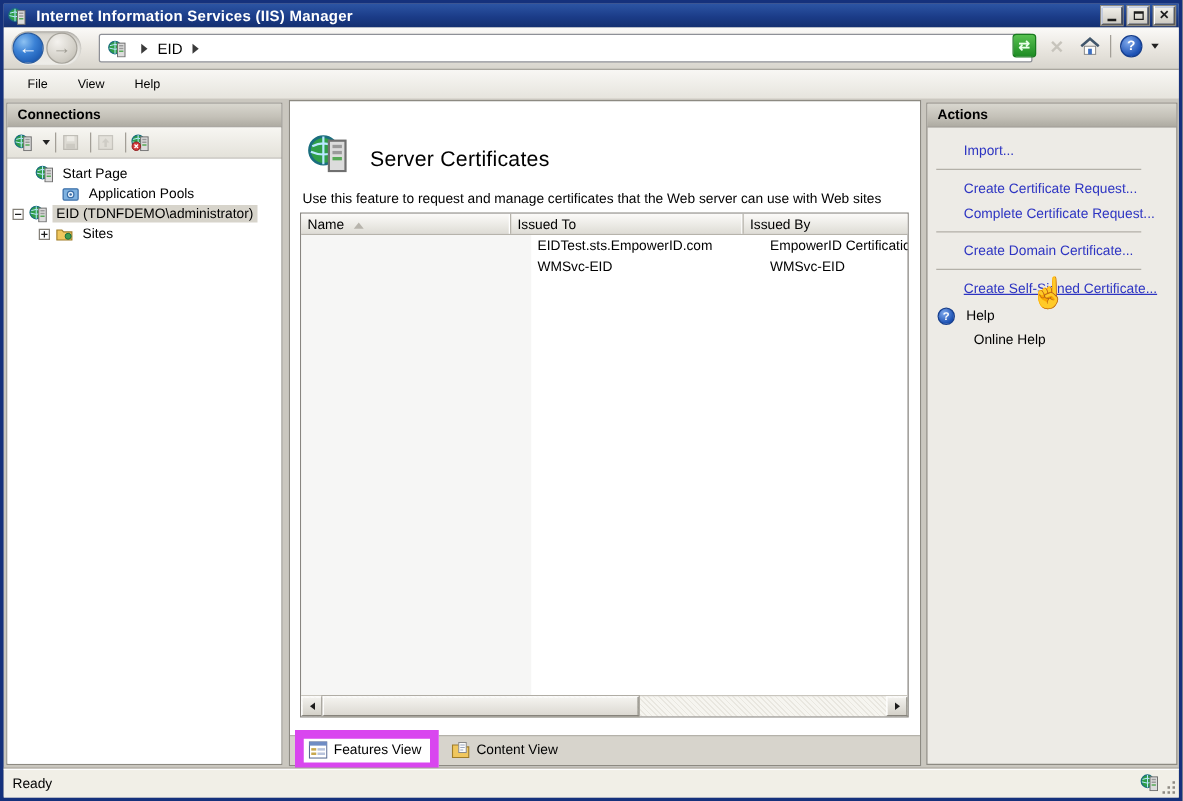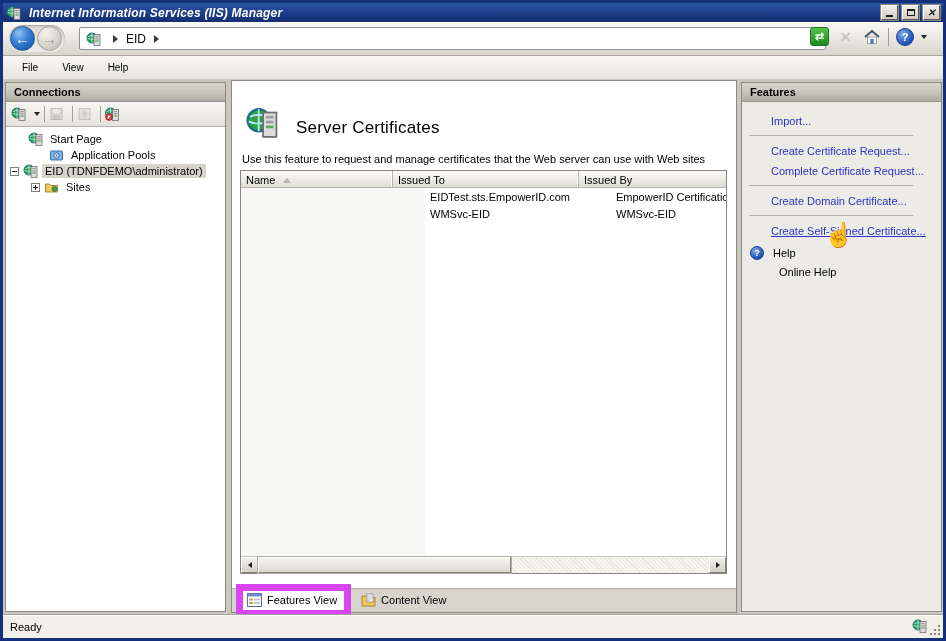--- a/index.html
+++ b/index.html
@@ -13,21 +13,21 @@
   }
   .inner{
     position:absolute;left:3px;top:3px;right:3px;bottom:3px;
     background:#cbc8c0; display:flex; flex-direction:column;
   }
 
   
   .titlebar{
     height:19px; flex:0 0 19px;
     background:linear-gradient(180deg,#2c55a4 0%, #1b3c88 55%, #142f70 100%);
-    display:flex; align-items:center; padding:0 3px; gap:4px;font-style:italic;
+    display:flex; align-items:center; padding:0 3px; gap:4px;
   }
   .titlebar .title{ color:#fff; font-weight:bold; font-size:12px; flex:1;
     white-space:nowrap; overflow:hidden; letter-spacing:.2px;}
   .winbtn{
     width:17px;height:15px; background:linear-gradient(180deg,#f1efe9,#cdcac2);
     border:1px solid #fff; border-right-color:#5e5b55; border-bottom-color:#5e5b55;
     box-shadow:0 0 0 1px #8a877f;
     font-size:10px; line-height:12px; text-align:center; font-weight:bold; color:#1c1c1c;
     display:flex;align-items:center;justify-content:center; cursor:default;
   }
@@ -115,21 +115,21 @@
 
   .listctl{
     position:absolute; left:8px; top:89px; width:487px; height:404px;
     border:1px solid #888580; background:#fff;
   }
   .lhead{ display:flex; height:17px; border-bottom:1px solid #b6b3ab;
     background:linear-gradient(180deg,#fcfbf9,#dedcd5);
     font-size:11px;}
   .lcell{ padding:2px 0 0 5px; border-right:1px solid #b6b3ab; box-shadow:inset -1px 0 0 #fff;
     display:flex; align-items:center; gap:8px; overflow:hidden;}
-  .c-name{ width:152px;} .c-to{ width:186px;} .c-by{ flex:1;}
+  .c-name{ width:168px;} .c-to{ width:186px;} .c-by{ flex:1;}
   .sortarrow{ width:0;height:0;border-bottom:5px solid #b7b4ac;border-left:4px solid transparent;border-right:4px solid transparent;}
   .namecolshade{ position:absolute; left:0; top:17px; width:184px; bottom:17px; background:#f6f6f5;}
   .lrows{ position:absolute; left:0; top:17px; right:0; bottom:17px; overflow:hidden;}
   .lrow{ display:flex; height:17px; align-items:center; font-size:11px;}
   .lrow .rc{ padding-left:5px; overflow:hidden; white-space:nowrap;}
   .rc-name{ width:184px;} .rc-to{ width:186px;} .rc-by{ flex:1;}
 
   .hscroll{
     position:absolute; left:0; right:0; bottom:0; height:17px;
     background-image:repeating-linear-gradient(45deg,#e9e7e0 0 1px,#f6f5f0 1px 3px);
@@ -383,21 +383,21 @@
               <path d="M1 3 h5 l1.4 1.5 H14 V13 H1 Z" fill="#f0c75e" stroke="#a07d28" stroke-width="0.9"></path>
               <rect x="6" y="1" width="6" height="8" fill="#fdfdfb" stroke="#8a8a8a" stroke-width="0.8"></rect>
               <path d="M7.2 3 h3.6 M7.2 5 h3.6 M7.2 7 h2.4" stroke="#9aa6c0" stroke-width="0.9"></path>
             </svg>
             <span>Content View</span>
           </div>
         </div>
       </div>
 
       <div class="panel" id="actions">
-        <div class="panel-header">Features</div>
+        <div class="panel-header">Actions</div>
         <div class="actions-body">
           <a class="alink" href="#">Import...</a>
           <hr class="asep">
           <a class="alink" href="#">Create Certificate Request...</a>
           <a class="alink" href="#">Complete Certificate Request...</a>
           <hr class="asep">
           <a class="alink" href="#">Create Domain Certificate...</a>
           <hr class="asep">
           <a class="alink hovered" href="#">Create Self-Signed Certificate...</a>
           <span class="handcursor">☝</span>

